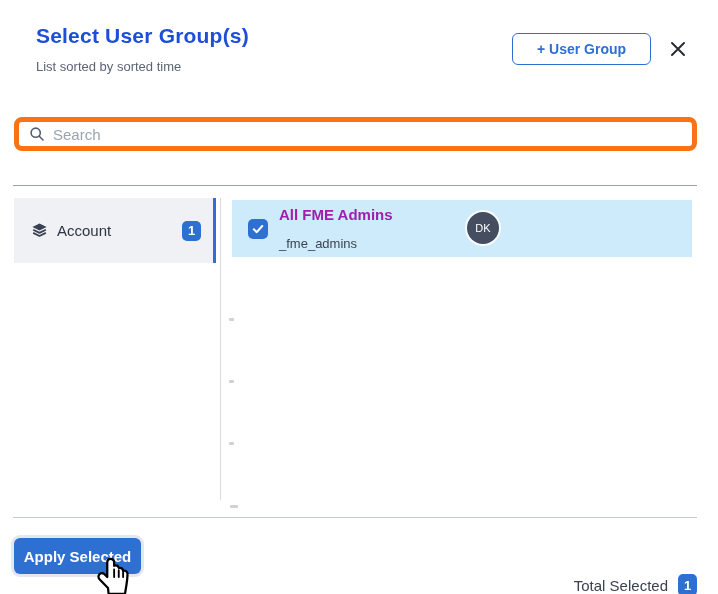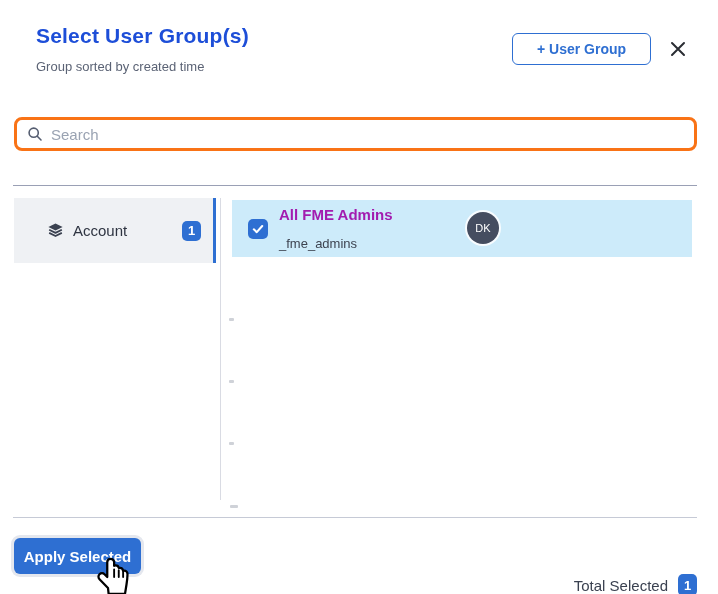--- a/index.html
+++ b/index.html
@@ -27,39 +27,39 @@
     font-family:inherit;
   }
   .close-btn{
     position:absolute;left:666px;top:37px;width:24px;height:24px;
     background:none;border:none;cursor:pointer;display:flex;align-items:center;justify-content:center;
   }
 
   
   .search-wrap{
     position:absolute;left:14px;top:117px;width:683px;height:34px;
-    border:3px solid #f97316;border-radius:8px;background:#fff;
+    border:5px solid #f97316;border-radius:8px;background:#fff;
     display:flex;align-items:center;padding:0 10px;gap:8px;
   }
   .search-wrap input{
     border:none;outline:none;flex:1;font-size:15px;color:#333;background:transparent;
     font-family:inherit;
   }
   .search-wrap input::placeholder{color:#9aa3b2;}
 
   
   .divider-top{position:absolute;left:13px;top:185px;width:684px;height:1px;background:#9aa0b5;}
   .divider-bottom{position:absolute;left:13px;top:517px;width:684px;height:1px;background:#c6cad6;}
   .v-divider{position:absolute;left:220px;top:198px;width:1px;height:302px;background:#d9dbe3;}
 
   
   .sidebar-item{
     position:absolute;left:14px;top:198px;width:199px;height:65px;
     background:var(--sidebar-bg);display:flex;align-items:center;
-    padding:0 12px 0 32px;gap:8px;cursor:pointer;
+    padding:0 12px 0 16px;gap:8px;cursor:pointer;
   }
   .sidebar-item .label{font-size:15px;color:#2e3441;}
   .sidebar-active-bar{position:absolute;left:213px;top:198px;width:3px;height:65px;background:var(--accent);}
   .count-badge{
     margin-left:auto;min-width:19px;height:20px;padding:0 5px;
     background:var(--accent);border-radius:5px;color:#fff;font-size:13px;font-weight:bold;
     display:flex;align-items:center;justify-content:center;
   }
 
   
@@ -101,21 +101,21 @@
   }
 
   .cursor-overlay{position:absolute;left:94px;top:557px;width:42px;height:40px;pointer-events:none;}
 </style>
 </head>
 <body>
 
 <div class="modal">
 
   <h1 class="title">Select User Group(s)</h1>
-  <div class="subtitle">Group sorted by created time</div>
+  <div class="subtitle">List sorted by sorted time</div>
 
   <button class="add-btn">+ User Group</button>
 
   <button class="close-btn">
     <span style="display:flex">
       <svg width="18" height="18" viewBox="0 0 18 18">
           <path d="M3 3 L15 15 M15 3 L3 15" stroke="#2a2d33" stroke-width="2" stroke-linecap="round" fill="none"></path>
         </svg>
     </span>
   </button>

